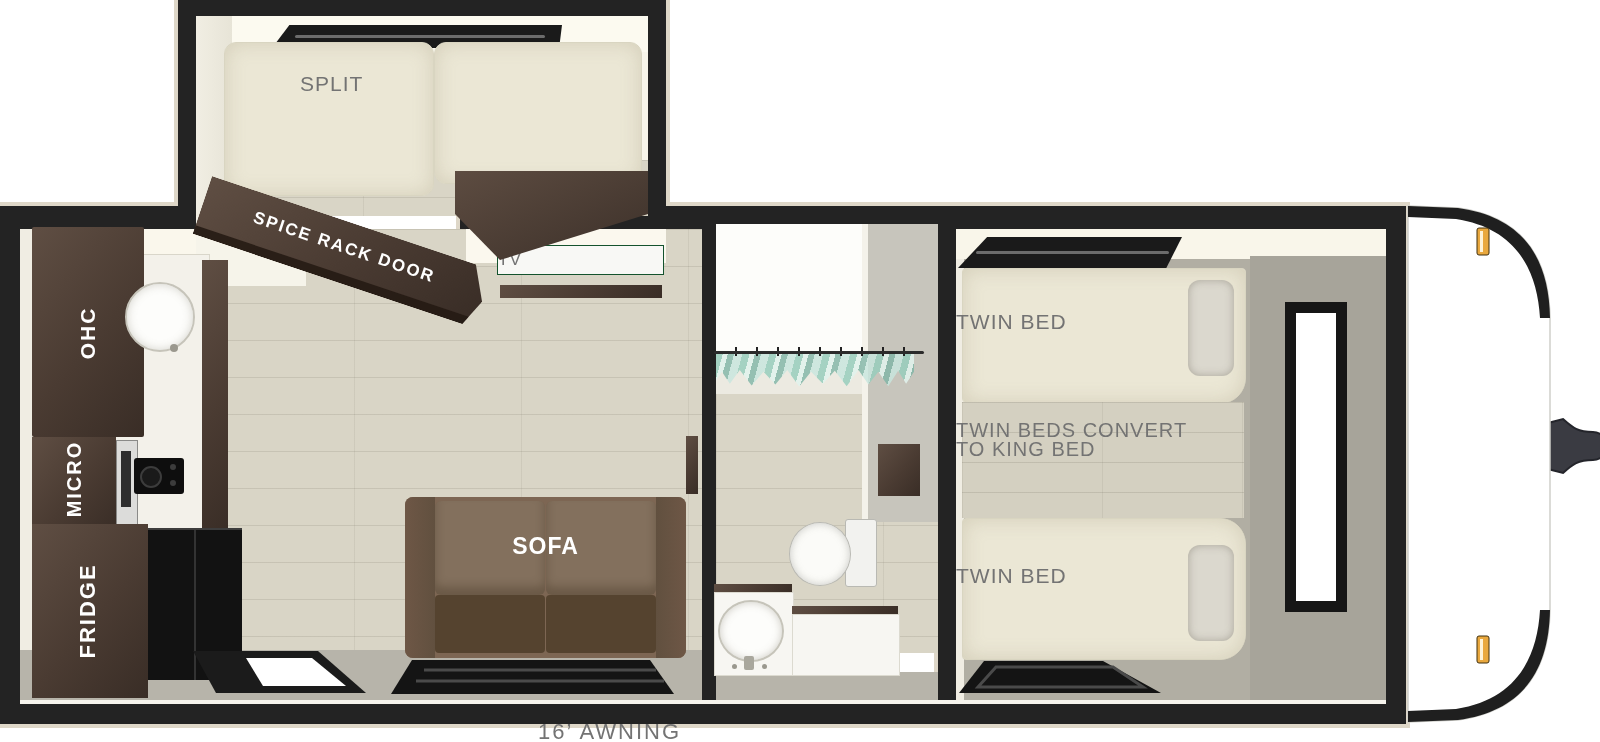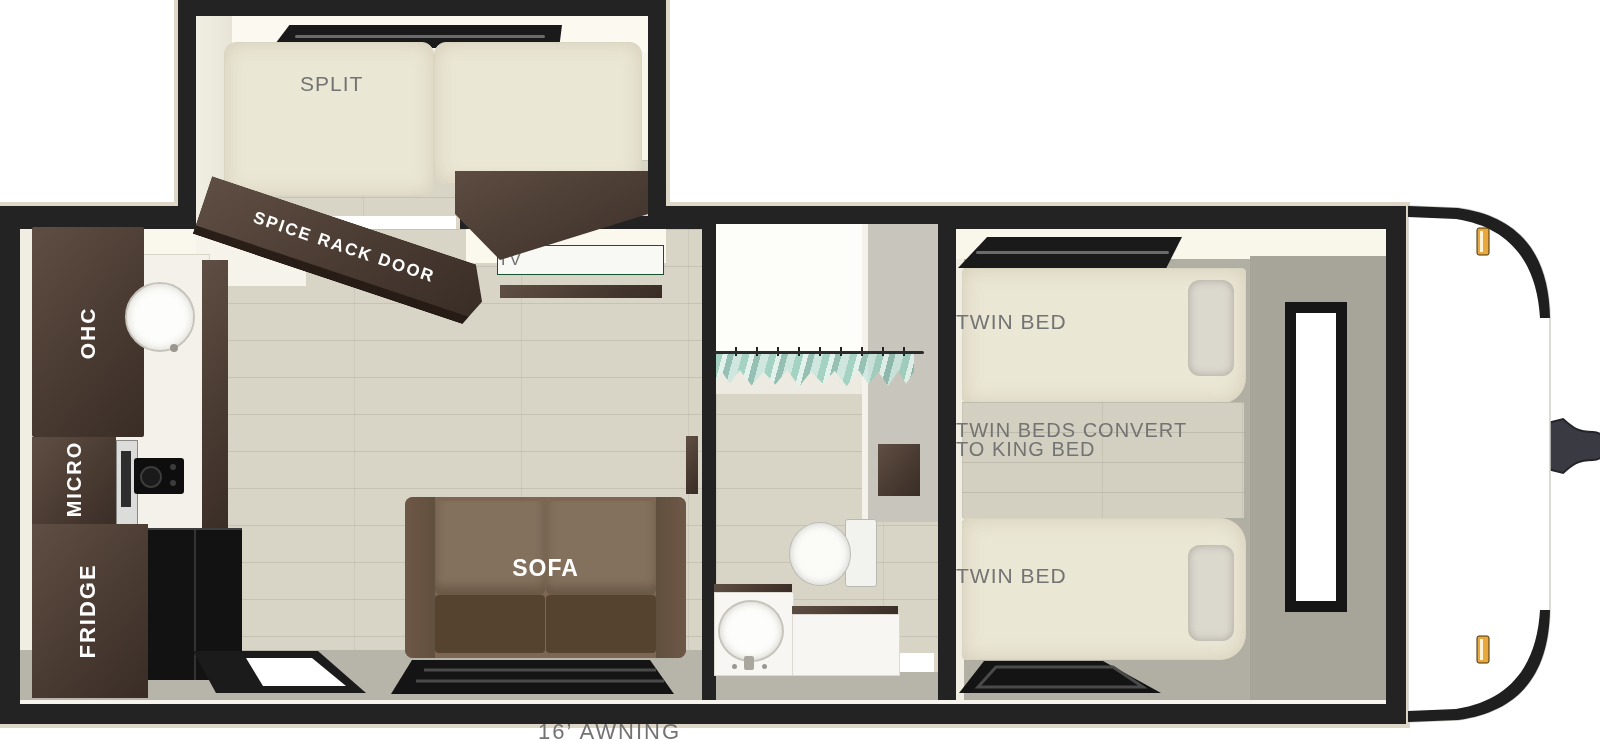--- a/index.html
+++ b/index.html
@@ -102,21 +102,21 @@
   </div>
 
   <div class="abs" style="left:405px;top:497px;width:281px;height:161px;">
     <div class="abs" style="left:0;top:0;width:281px;height:161px;background:#7d6653;border-radius:8px;"></div>
     <div class="abs" style="left:0;top:0;width:30px;height:161px;background:linear-gradient(90deg,#6e5746,#61503f);border-radius:8px 0 0 8px;"></div>
     <div class="abs" style="left:251px;top:0;width:30px;height:161px;background:linear-gradient(270deg,#6e5746,#61503f);border-radius:0 8px 8px 0;"></div>
     <div class="abs" style="left:30px;top:4px;width:110px;height:94px;background:#83705d;border-radius:6px;box-shadow:inset 0 -8px 10px rgba(60,45,30,.35);"></div>
     <div class="abs" style="left:141px;top:4px;width:110px;height:94px;background:#83705d;border-radius:6px;box-shadow:inset 0 -8px 10px rgba(60,45,30,.35);"></div>
     <div class="abs" style="left:30px;top:98px;width:110px;height:58px;background:#55432f;border-radius:4px;"></div>
     <div class="abs" style="left:141px;top:98px;width:110px;height:58px;background:#55432f;border-radius:4px;"></div>
-    <div class="wlbl" style="left:0;top:58px;width:281px;font-size:23px;">SOFA</div>
+    <div class="wlbl" style="left:0;top:36px;width:281px;font-size:23px;">SOFA</div>
   </div>
 
   <div class="abs wood" style="left:716px;top:229px;width:222px;height:424px;"></div>
   <div class="abs" style="left:716px;top:672px;width:222px;height:32px;background:#b7b4aa;"></div>
   <div class="abs" style="left:716px;top:224px;width:192px;height:134px;background:#fdfdfa;"></div>
   <div class="abs" style="left:716px;top:354px;width:196px;height:40px;background:#eceae1;"></div>
   <div class="abs" style="left:862px;top:224px;width:6px;height:300px;background:#f4f2ea;"></div>
   <div class="abs" style="left:868px;top:224px;width:70px;height:298px;background:#c7c5bc;"></div>
   <div class="abs" style="left:716px;top:352px;width:198px;height:36px;opacity:.92;
               background:repeating-linear-gradient(105deg,rgba(150,205,188,.9) 0 7px,rgba(225,243,237,.95) 7px 12px,rgba(125,180,165,.85) 12px 18px,rgba(200,230,222,.9) 18px 26px);

